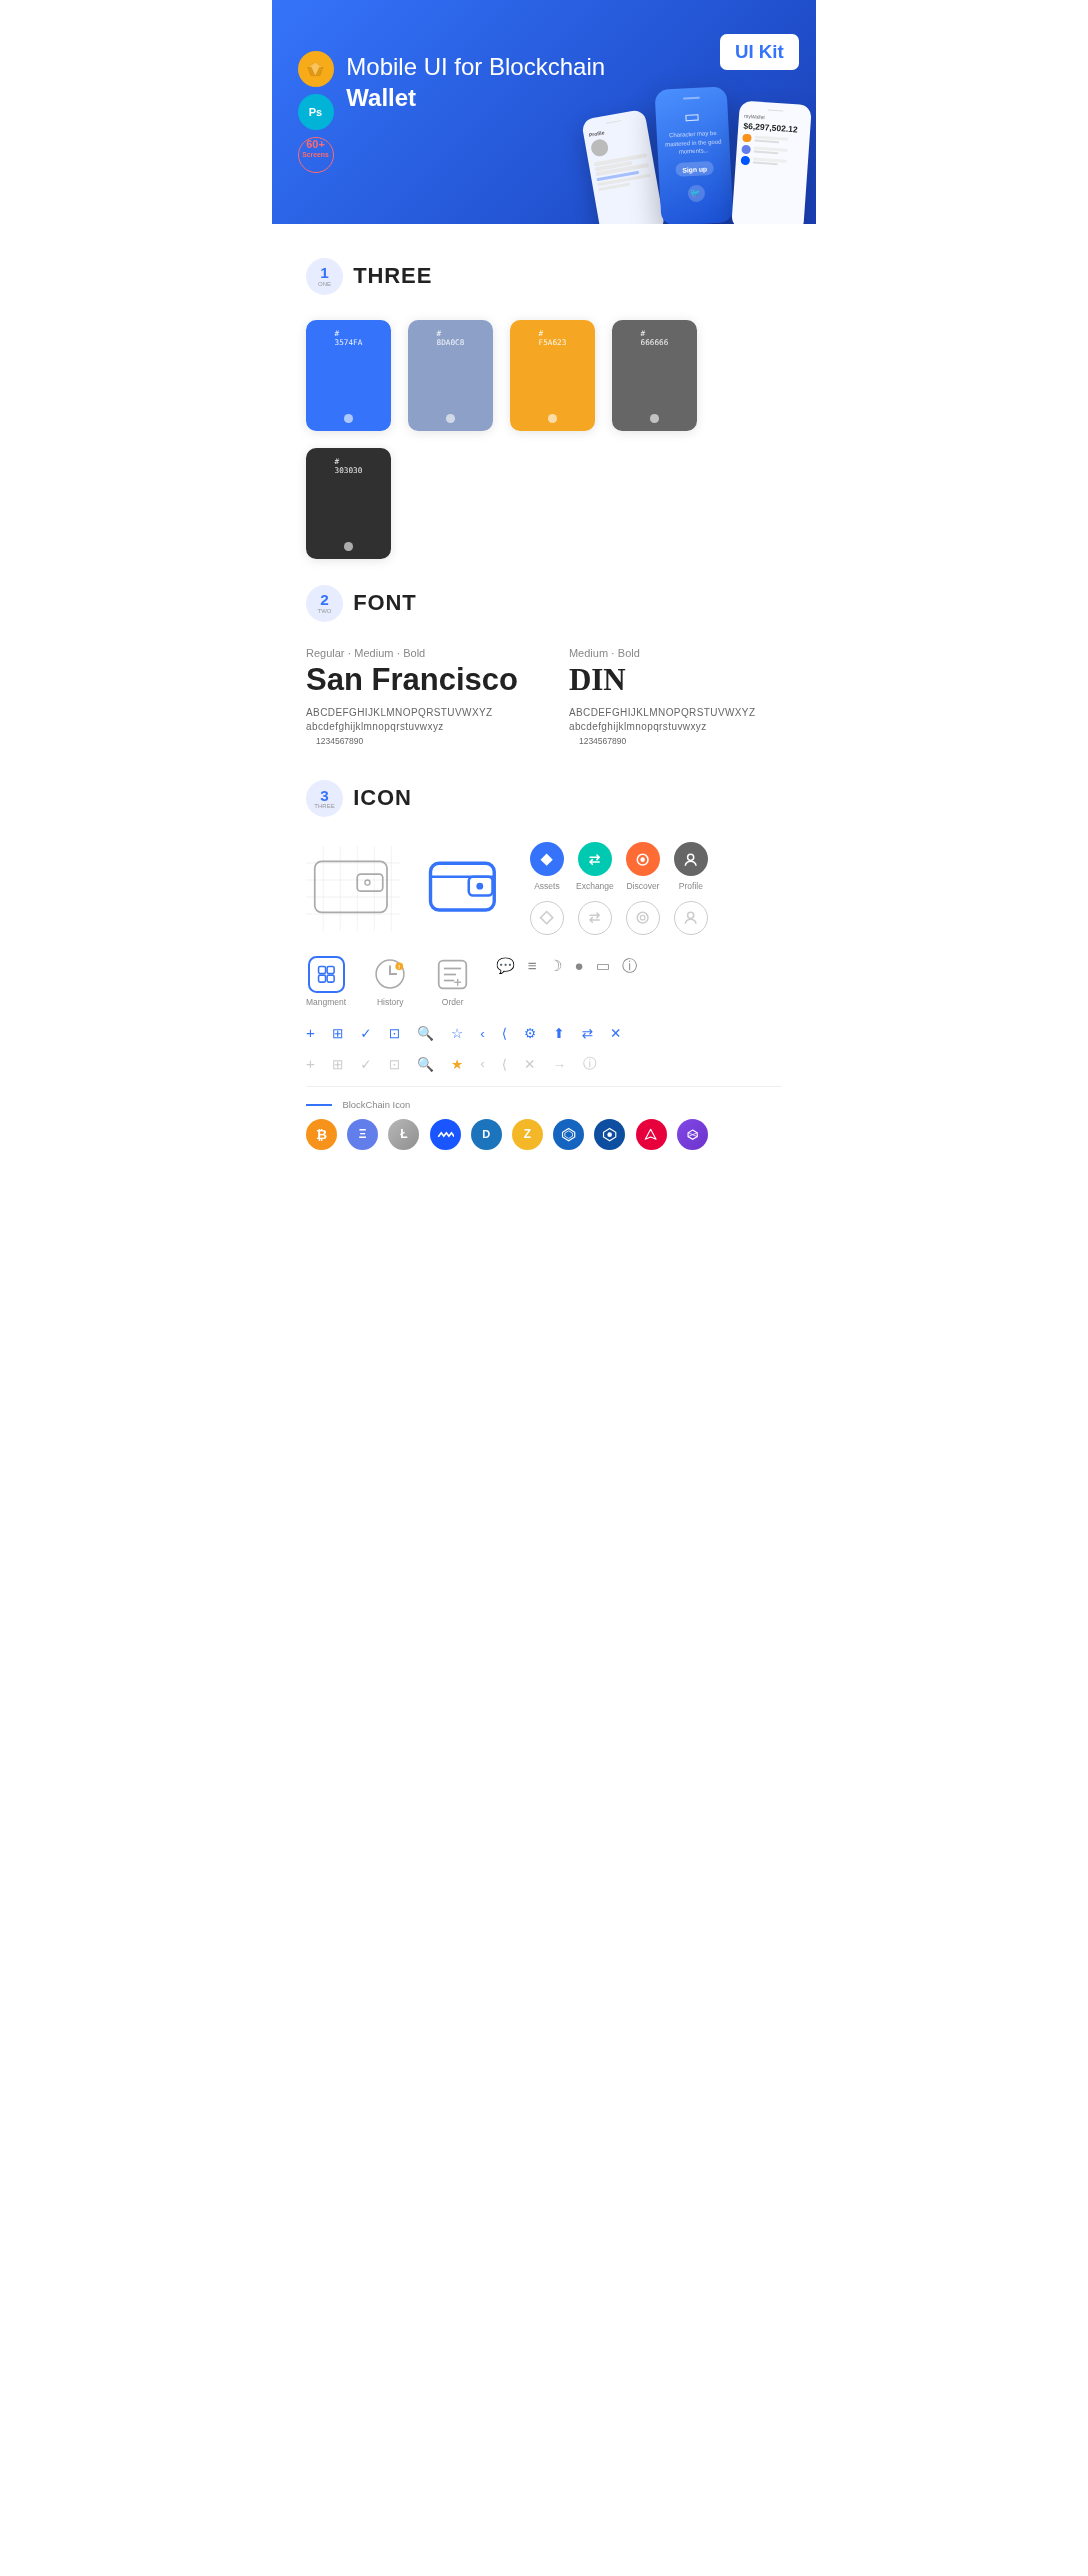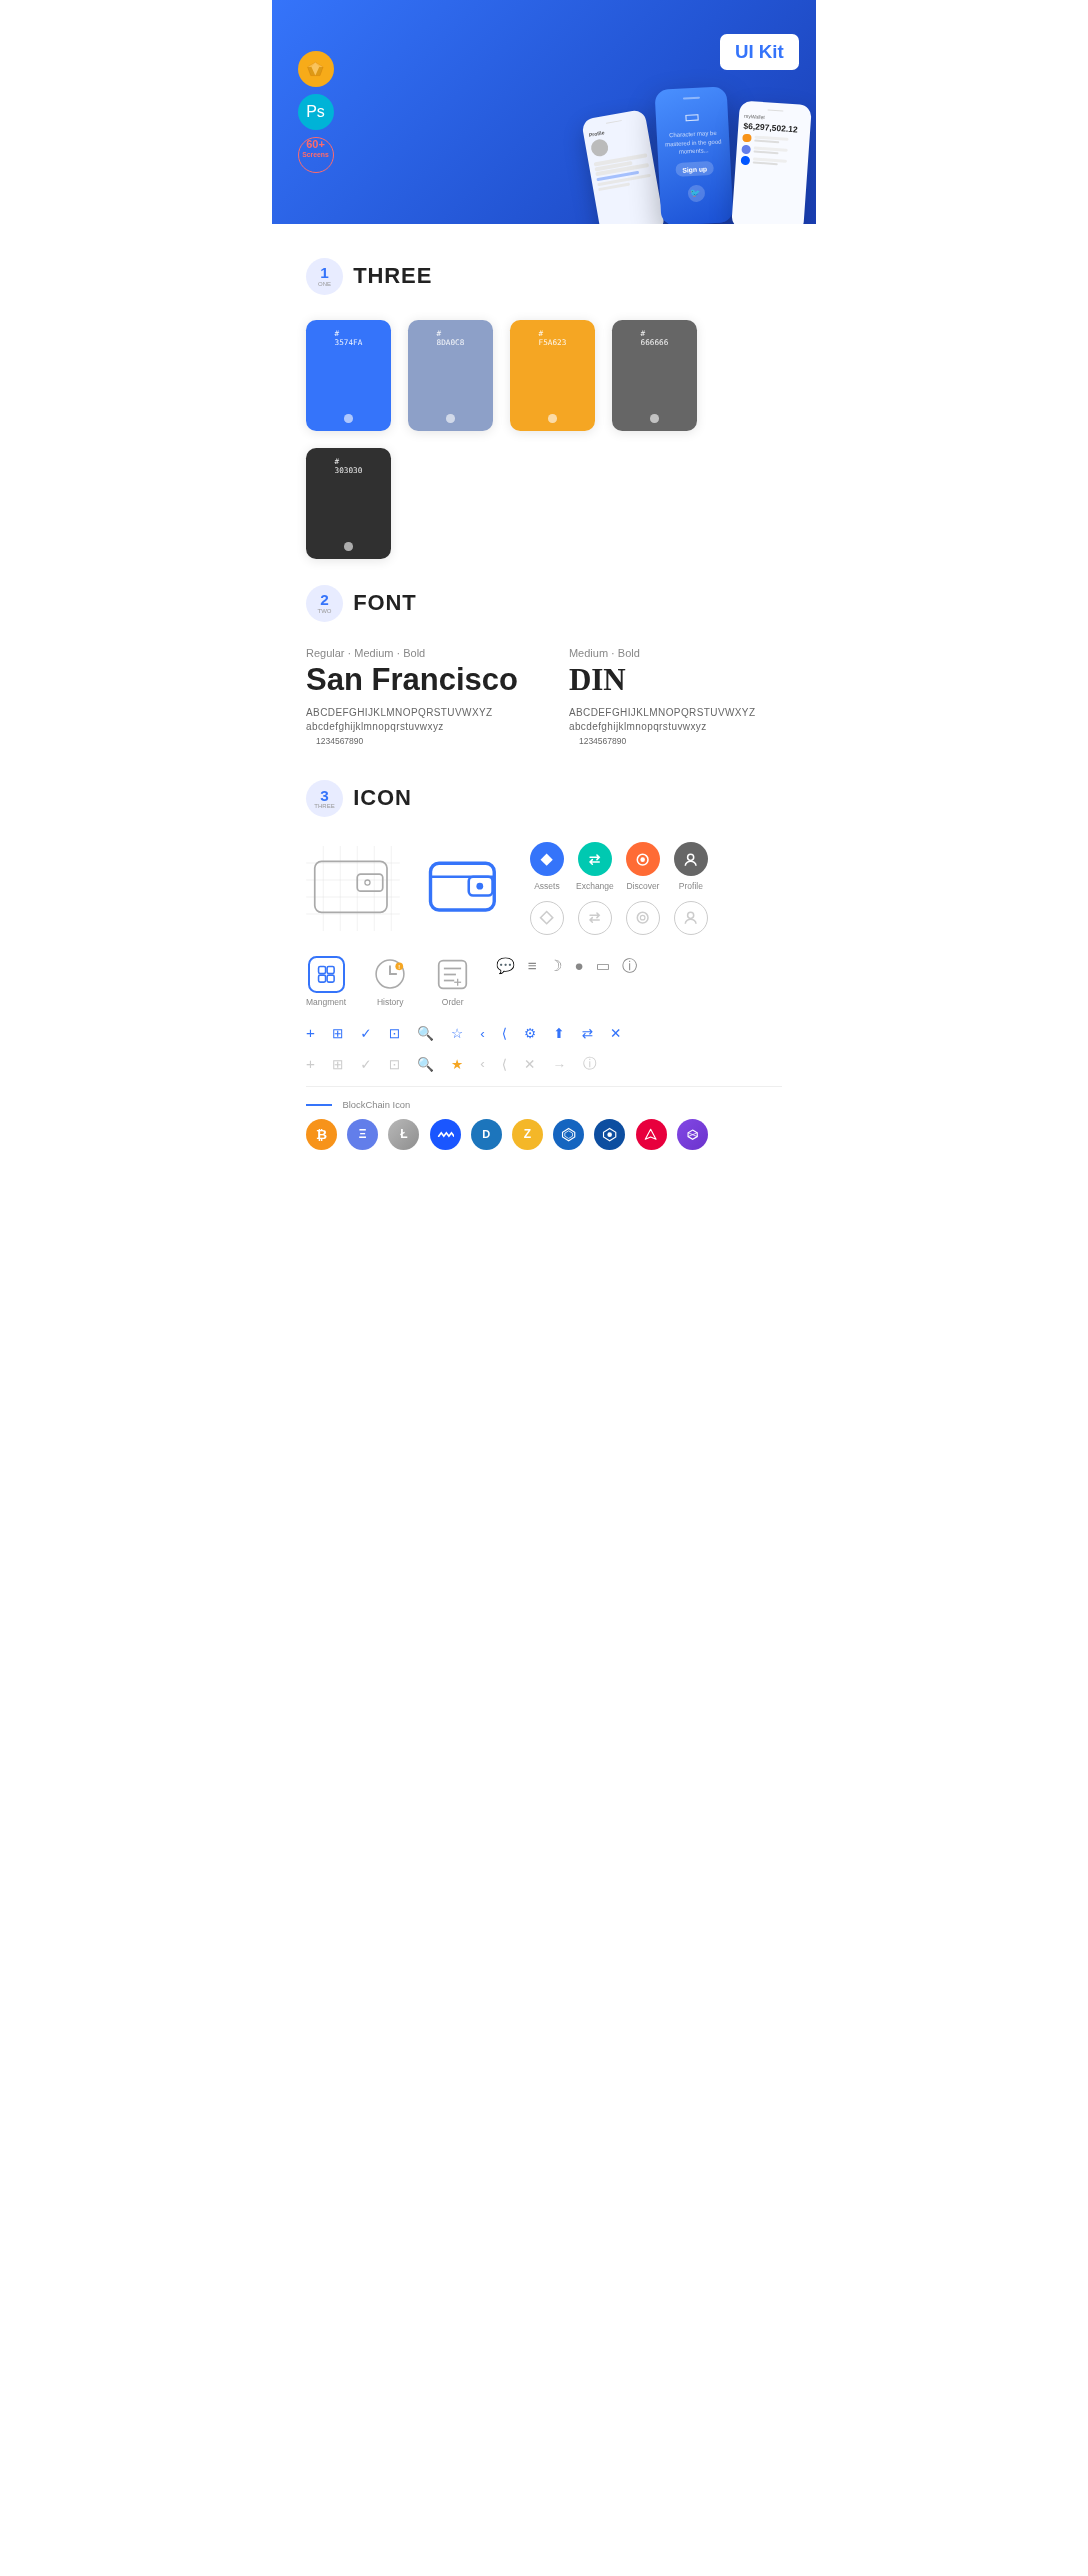--- a/index.html
+++ b/index.html
@@ -211,27 +211,32 @@
       <div class="badge-item badge-sketch">
         <svg width="18.7" height="18.7" viewBox="0 0 24 24" fill="none">
           <polygon points="12,3 22,9 18,20 6,20 2,9" fill="#F7AB19" stroke="#e8960f" stroke-width="1"></polygon>
           <polygon points="12,3 7,9 12,20 17,9" fill="rgba(255,255,255,0.3)"></polygon>
           <polygon points="2,9 7,9 12,20 6,20" fill="rgba(0,0,0,0.1)"></polygon>
           <polygon points="22,9 17,9 12,20 18,20" fill="rgba(0,0,0,0.1)"></polygon>
           <polygon points="2,9 7,9 12,3" fill="rgba(255,255,255,0.2)"></polygon>
           <polygon points="22,9 17,9 12,3" fill="rgba(255,255,255,0.2)"></polygon>
         </svg>
       </div>
-      <div class="badge-item badge-ps" style="font-size:16px; font-weight:400;">Ps</div>
+      <div class="badge-item badge-ps" style="font-size:11px; font-weight:700;">Ps</div>
       <div class="badge-item" style="border:1.7px solid #ff6b6b; color:#ff6b6b; font-size:7.7px; font-weight:700; text-align:center; line-height:1.2; width:36px; height:36px; border-radius:50%; display:flex; flex-direction:column; align-items:center; justify-content:flex-start;">
         <span style="font-size:11px; font-weight:800; color:#ff6b6b;">60+</span>
         <span style="font-size:6.8px; color:#ff6b6b;">Screens</span>
       </div>
     </div>
 
+    <div>
+      <h1 class="hero-title">
+        <span>Mobile UI for Blockchain </span><strong>Wallet</strong>
+      </h1>
+    </div>
   </div>
 
   <div style="position:absolute; right:0; bottom:0; display:flex; align-items:flex-end; gap:5.1px; padding-right:8.5px;">
 
     <div style="background:#f0f4ff; border-radius:12px; width:64px; height:123px; box-shadow:0 8.5px 21px rgba(0,0,0,0.25); transform:rotate(-10deg) translateY(12.8px); overflow:hidden; padding:6.8px 5.1px;">
       <div style="width:15.3px; height:1.7px; background:#ddd; border-radius:1.7px; margin:0 auto 4.3px;"></div>
       <div style="font-size:5.1px; color:#555; margin-bottom:3.4px; font-weight:600;">Profile</div>
       <div style="width:17px; height:17px; border-radius:50%; background:#bbb; margin-bottom:5.1px;"></div>
       <div style="height:3.4px; background:#e8e8e8; border-radius:1.7px; margin:1.7px 0;"></div>
       <div style="height:3.4px; background:#e8e8e8; border-radius:1.7px; margin:1.7px 0; width:70%;"></div>

